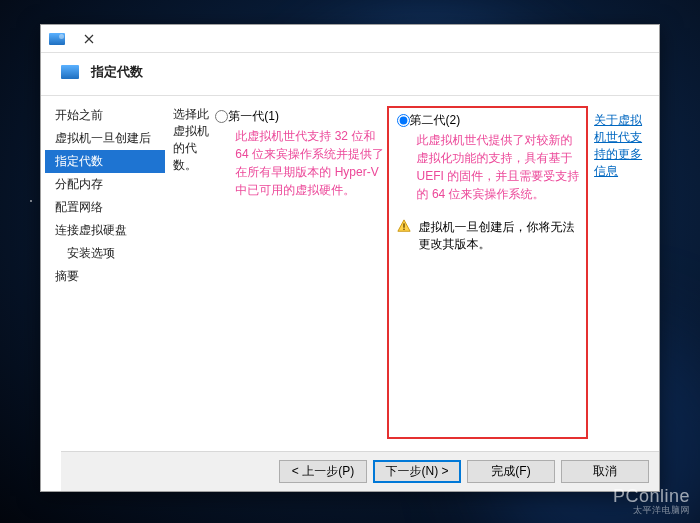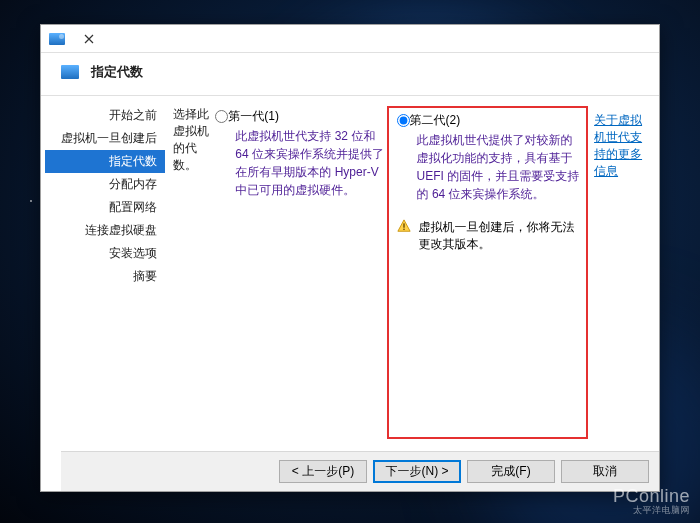--- a/index.html
+++ b/index.html
@@ -45,35 +45,35 @@
       gap: 12px;
     }
     .header .icon { width: 18px; height: 14px; background: linear-gradient(#5ab1ff,#1e6fc0); border-radius: 1px; }
     .header h2 { font-size: 13px; font-weight: 700; color: #222; }
 
     .body {
       flex: 1; display: flex; overflow: hidden;
     }
     .sidebar {
       width: 124px; padding: 8px 0 8px 4px;
-      font-size: 12px; color: #222; text-align: right;
+      font-size: 12px; color: #222;
     }
     .sidebar .item { padding: 3px 8px 3px 10px; cursor: pointer; white-space: nowrap; }
     .sidebar .item.current { background: #1e74d2; color: #fff; }
     .sidebar .item.sub { padding-left: 22px; }
 
     .content {
       flex: 1; padding: 10px 14px 10px 8px;
       display: flex; flex-direction: row;
     }
     .content .intro { margin-bottom: 10px; color: #222; }
     .opt-block { margin-bottom: 4px; }
     .opt-row { display: flex; align-items: center; padding: 2px 0 2px 6px; }
     .opt-row input[type=radio] { margin: 0; }
-    .opt-desc { padding: 0 0 6px 26px; color: #4c1d95; line-height: 1.5; }
+    .opt-desc { padding: 0 0 6px 26px; color: #ec4899; line-height: 1.5; }
     .highlight-box { border: 2px solid #e53030; padding: 2px 4px 6px 2px; margin-bottom: 2px; }
     .warn-row { display: flex; gap: 8px; padding: 6px 0 2px 6px; align-items: flex-start; }
     .warn-icon { width: 14px; height: 14px; flex-shrink: 0; }
     .spacer { flex: 1; }
     .more-link { color: #0067c0; text-decoration: underline; cursor: pointer; padding: 6px 0 10px 6px; display: inline-block; }
 
     .footer {
       border-top: 1px solid #d8d8d8;
       padding: 8px 10px;
       display: flex; justify-content: flex-end; gap: 6px;

